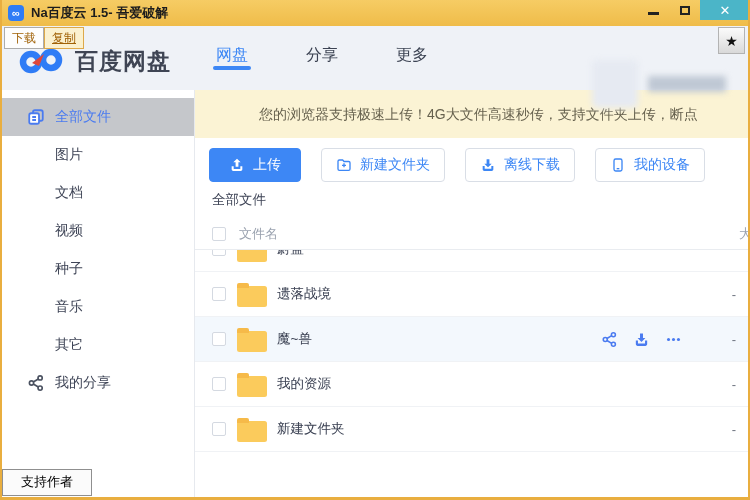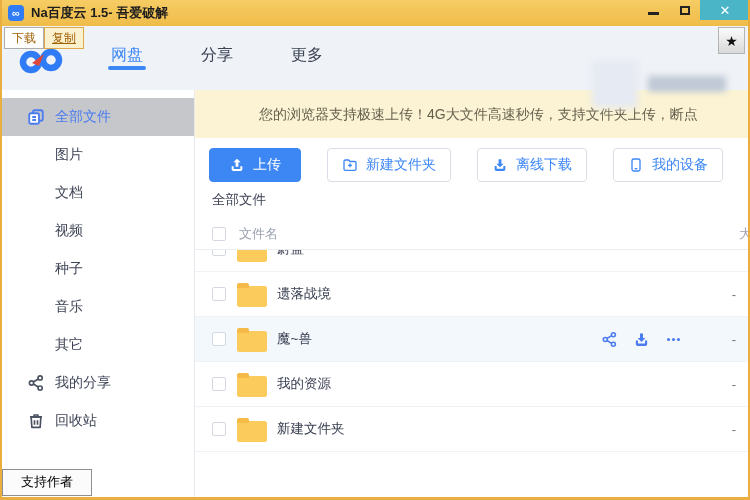--- a/index.html
+++ b/index.html
@@ -41,21 +41,21 @@
   .body{ display:flex; height:408px; }
   .sidebar{ width:193px; background:#fff; border-right:1px solid #E6E9EE; padding-top:8px; flex:none; }
   .side-item{ position:relative; height:38px; display:flex; align-items:center; padding-left:53px; font-size:14px; color:#3E4456; cursor:pointer; }
   .side-item .side-ico{ position:absolute; left:25px; top:10px; width:18px; height:18px; color:#4A5160; }
   .side-item.selected{ background:#C5C7CB; color:#4A7BF0; }
   .side-item.selected .side-ico{ color:#4A7BF0; }
   .side-ico svg{ width:18px; height:18px; display:block; }
   
   .main{ flex:1; display:flex; flex-direction:column; overflow:hidden; background:#fff; }
   .banner{ height:48px; flex:none; background:#FBF3D4; font-size:14px; color:#66614E; line-height:48px; padding-left:64px; white-space:nowrap; overflow:hidden; }
-  .toolbar{ flex:none; display:flex; gap:26px; margin:10px 0 0 14px; }
+  .toolbar{ flex:none; display:flex; gap:20px; margin:10px 0 0 14px; }
   .tbtn{ height:34px; display:flex; align-items:center; gap:8px; border-radius:4px; font-size:14px; cursor:pointer;
          background:#fff; border:1px solid #D9DEE6; color:#3D87F5; padding:0 14px; }
   .tbtn.primary{ background:#3D87F5; border-color:#3D87F5; color:#fff; padding:0 19px; }
   .tbtn svg{ width:16px; height:16px; display:block; }
   .breadcrumb{ flex:none; font-size:13.5px; color:#3E4456; margin:9px 0 0 17px; }
   .thead{ flex:none; height:32px; margin-top:9px; display:flex; align-items:center; padding-left:17px; border-bottom:1px solid #E9ECF0; position:relative; }
   .thead-label{ font-size:13px; color:#9AA2AF; margin-left:13px; }
   .thead-size{ position:absolute; right:-17px; font-size:13px; color:#9AA2AF; }
   .cb{ width:14px; height:14px; border:1px solid #D4D9E1; border-radius:2px; background:#fff; flex:none; cursor:pointer; }
   .list{ flex:1; overflow:hidden; }
@@ -103,20 +103,21 @@
   <div class="pin-btn">★</div>
   <button class="support-btn">支持作者</button>
 
   <div class="header">
     <div class="logo">
       <svg width="48" height="30" viewBox="0 0 48 30">
         <circle cx="13" cy="16" r="8" fill="none" stroke="#2F7CF6" stroke-width="6.5"></circle>
         <circle cx="33" cy="14" r="8" fill="none" stroke="#2F7CF6" stroke-width="6.5"></circle>
         <polygon points="14,17 26,8 21,20" fill="#E0473A"></polygon>
       </svg>
+      <span class="logo-text">百度网盘</span>
     </div>
     <div class="tabs">
         <div class="tab active">
           <div class="tab-label">网盘</div>
           <div class="tab-underline"></div>
         </div>
         <div class="tab">
           <div class="tab-label">分享</div>
           <div class="tab-underline"></div>
         </div>
@@ -164,30 +165,20 @@
         <div class="side-item">
           <div class="side-ico">
             <svg viewBox="0 0 24 24" fill="none" stroke="currentColor" stroke-width="2.2">
               <circle cx="6" cy="12" r="2.8"></circle>
               <circle cx="17.5" cy="5.2" r="2.8"></circle>
               <circle cx="17.5" cy="18.8" r="2.8"></circle>
               <path d="M8.4 10.6l6.7-4M8.4 13.4l6.7 4"></path>
             </svg>
           </div>
           <div>我的分享</div>
-        </div>
-        <div class="side-item">
-          <div class="side-ico">
-            <svg viewBox="0 0 24 24" fill="none" stroke="currentColor" stroke-width="2.2">
-              <path d="M4 6.5h16M9.5 6.5V4h5v2.5"></path>
-              <path d="M5.5 6.5l1 14h11l1-14z" stroke-linejoin="round"></path>
-              <path d="M10 11v6M14 11v6"></path>
-            </svg>
-          </div>
-          <div>回收站</div>
         </div>
       </div>
     <div class="main">
       <div class="banner">您的浏览器支持极速上传！4G大文件高速秒传，支持文件夹上传，断点</div>
       <div class="toolbar">
           <button class="tbtn primary">
             <span>
               <svg viewBox="0 0 24 24" fill="currentColor">
                 <path d="M12 2.5l5.5 5.5h-3.4v6.5h-4.2V8H6.5z"></path>
                 <path d="M4 14v4.5c0 1.4 1.1 2.5 2.5 2.5h11c1.4 0 2.5-1.1 2.5-2.5V14h-3v4H7v-4z"></path>

